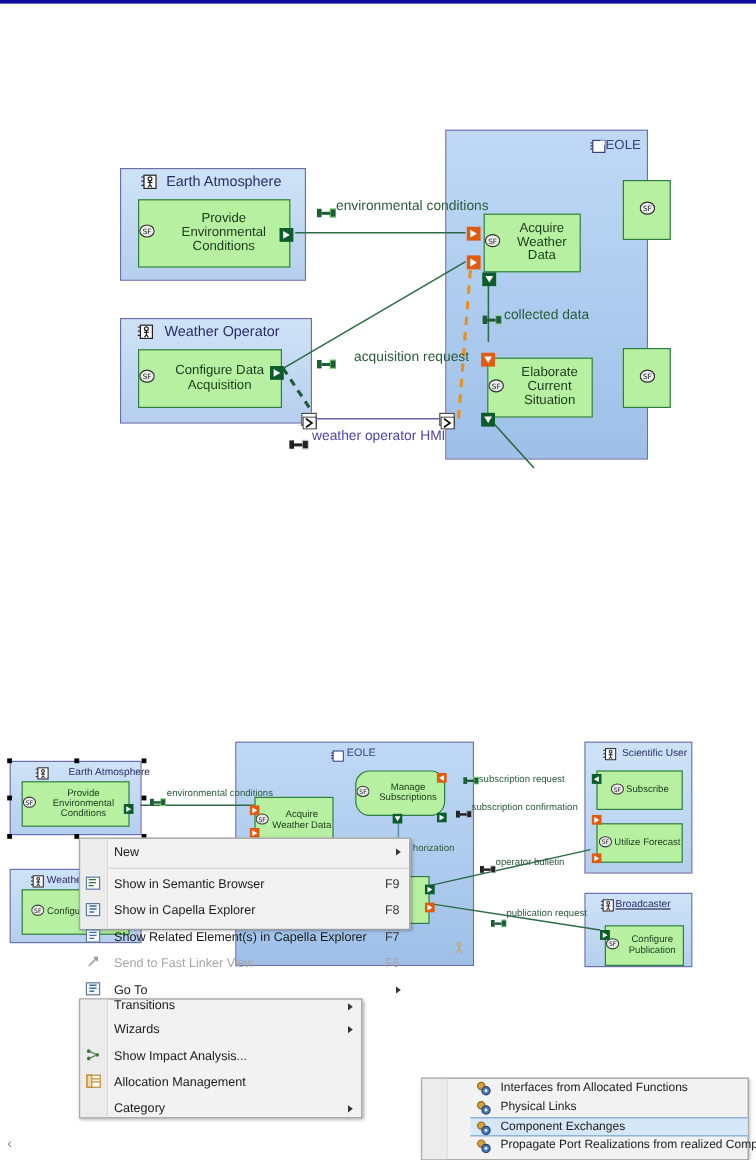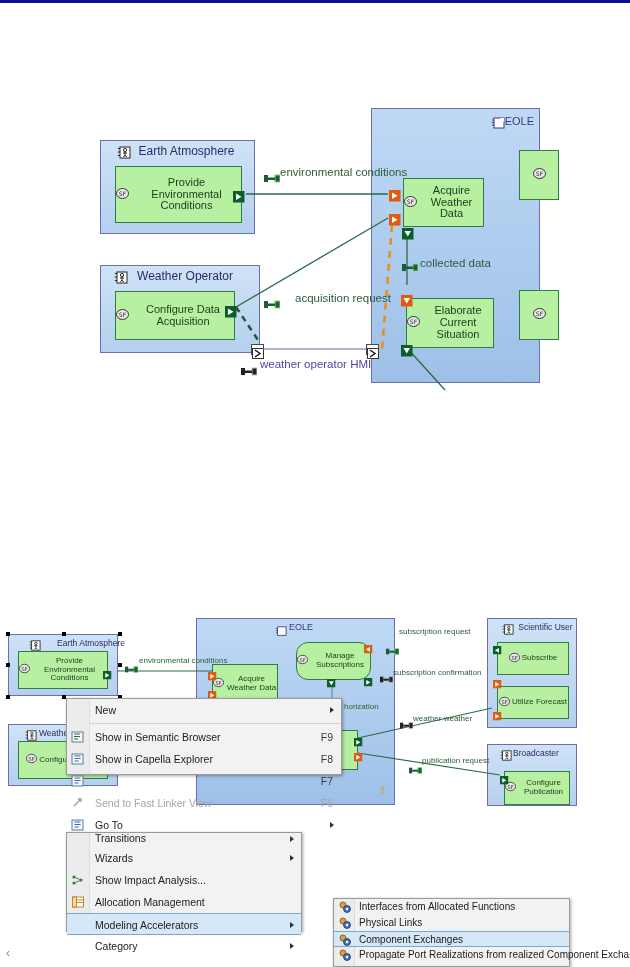--- a/index.html
+++ b/index.html
@@ -382,21 +382,21 @@
 
   <div class="actor" style="left:487px;top:132px;width:90px;height:62px;">
     <div style="position:absolute;left:12px;top:2px;">
       <svg width="12" height="11" viewBox="0 0 14 13">
           <rect x="3" y="1" width="10" height="11" fill="#fff" stroke="#222"></rect>
           <circle cx="8" cy="4" r="1.4" fill="none" stroke="#222"></circle>
           <path d="M8 5.5 V8.6 M6 7 H10 M6.4 11 L8 9 L9.6 11" stroke="#222" fill="none"></path>
           <path d="M3 2.5 H0.8 M3 6 H0.8 M3 9.5 H0.8" stroke="#222"></path>
         </svg>
     </div>
-    <div class="atitle" style="font-size:8.5px;text-align:left;left:25px;">Broadcaster</div>
+    <div class="atitle" style="font-size:8.5px;text-align:left;left:25px;text-decoration:underline;">Broadcaster</div>
     <div class="fn" style="left:16px;top:26px;width:66px;height:34px;font-size:8px;">
       <span style="flex:0 0 auto;margin-right:2px;">
         <svg width="11" height="11" viewBox="0 0 13 13">
             <ellipse cx="6.5" cy="6.5" rx="6" ry="5" fill="#e9e9e9" stroke="#333"></ellipse>
             <text x="6.5" y="9" font-size="6" text-anchor="middle" fill="#222" font-family="DejaVu Sans">SF</text>
           </svg>
       </span>
       <span>Configure Publication</span>
     </div>
     <div class="port" style="left:12px;top:26px;width:9px;height:9px;">
@@ -481,21 +481,21 @@
       </svg>
   </div>
 
   <div class="exicon" style="left:386px;top:30px;">
     <svg width="13" height="9" viewBox="0 0 16 11">
         <rect x="0" y="2" width="4" height="7" fill="#1d5c34"></rect>
         <rect x="11" y="2" width="5" height="7" fill="#1d5c34" stroke="#7ddc7d"></rect>
         <rect x="4" y="4.5" width="7" height="2.5" fill="#1d5c34"></rect>
       </svg>
   </div>
-  <div class="lbl fe" style="left:399px;top:16px;font-size:8px;">
+  <div class="lbl fe" style="left:399px;top:34px;font-size:8px;">
     <span>subscription request</span>
   </div>
 
   <div class="exicon" style="left:380px;top:58px;">
     <svg width="13" height="9" viewBox="0 0 16 11">
         <rect x="0" y="2" width="4" height="7" fill="#222"></rect>
         <rect x="11" y="2" width="5" height="7" fill="#222" stroke="#bbb"></rect>
         <rect x="4" y="4.5" width="7" height="2.5" fill="#222"></rect>
       </svg>
   </div>
@@ -504,21 +504,21 @@
   </div>
 
   <div class="exicon" style="left:400px;top:104px;">
     <svg width="13" height="9" viewBox="0 0 16 11">
         <rect x="0" y="2" width="4" height="7" fill="#222"></rect>
         <rect x="11" y="2" width="5" height="7" fill="#222" stroke="#bbb"></rect>
         <rect x="4" y="4.5" width="7" height="2.5" fill="#222"></rect>
       </svg>
   </div>
   <div class="lbl fe" style="left:413px;top:103px;font-size:8px;">
-    <span>weather weather</span>
+    <span>operator bulletin</span>
   </div>
 
   <div class="exicon" style="left:409px;top:149px;">
     <svg width="13" height="9" viewBox="0 0 16 11">
         <rect x="0" y="2" width="4" height="7" fill="#1d5c34"></rect>
         <rect x="11" y="2" width="5" height="7" fill="#1d5c34" stroke="#7ddc7d"></rect>
         <rect x="4" y="4.5" width="7" height="2.5" fill="#1d5c34"></rect>
       </svg>
   </div>
   <div class="lbl fe" style="left:422px;top:144px;font-size:8px;line-height:1.2;text-align:center;">
@@ -572,20 +572,21 @@
     <span class="key">F8</span>
   </div>
 
   <div class="mi" style="font-size:10.5px;">
     <span class="ico">
       <svg width="14" height="14" viewBox="0 0 14 14">
           <rect x="1" y="2" width="11" height="10" fill="#f7f7f7" stroke="#5b7d9e"></rect>
           <path d="M3.5 4 h6 M3.5 6.5 h6 M3.5 9 h4" stroke="#3a6fa8" stroke-width="1.2"></path>
         </svg>
     </span>
+    <span>Show Related Element(s) in Capella Explorer</span>
     <span class="key">F7</span>
   </div>
 
   <div class="mi dis" style="font-size:10.5px;">
     <span class="ico">
       <svg width="14" height="14" viewBox="0 0 14 14">
           <path d="M3 10 L10 3 M7 3 h3 v3" stroke="#9a9a9a" stroke-width="1.3" fill="none"></path>
         </svg>
     </span>
     <span>Send to Fast Linker View</span>
@@ -633,32 +634,28 @@
     <span class="ico">
       <svg width="14" height="14" viewBox="0 0 14 14">
           <rect x="1.5" y="2" width="11" height="10" fill="#fff" stroke="#c08a2a"></rect>
           <rect x="1.5" y="2" width="4" height="10" fill="#f0d9a8" stroke="#c08a2a"></rect>
           <path d="M6 5 h6 M6 7.5 h6" stroke="#c08a2a"></path>
         </svg>
     </span>
     <span>Allocation Management</span>
   </div>
 
-  <div class="mi sel" style="font-size:10.5px;">
-    <span>Modeling Accelerators</span>
-    <span class="arr"></span>
-  </div>
 
   <div class="mi" style="font-size:10.5px;">
     <span>Category</span>
     <span class="arr"></span>
   </div>
 </div>
 
-<div class="menu" style="left:333px;top:898px;width:237px;height:69px;">
+<div class="menu" style="left:351px;top:898px;width:273px;height:69px;padding-left:40px;">
   <div class="gutter" style="width:20px;"></div>
 
   <div class="mi" style="font-size:10px;height:16px;line-height:16px;padding-left:25px;">
     <span class="ico" style="top:1px;width:14px;height:14px;">
       <svg width="14" height="14" viewBox="0 0 14 14">
           <circle cx="5" cy="5" r="3" fill="#d9a13a" stroke="#8a6a1a"></circle>
           <circle cx="9" cy="9" r="3.4" fill="#4a79c0" stroke="#24406e"></circle>
           <circle cx="9" cy="9" r="1.2" fill="#fff"></circle>
         </svg>
     </span>

